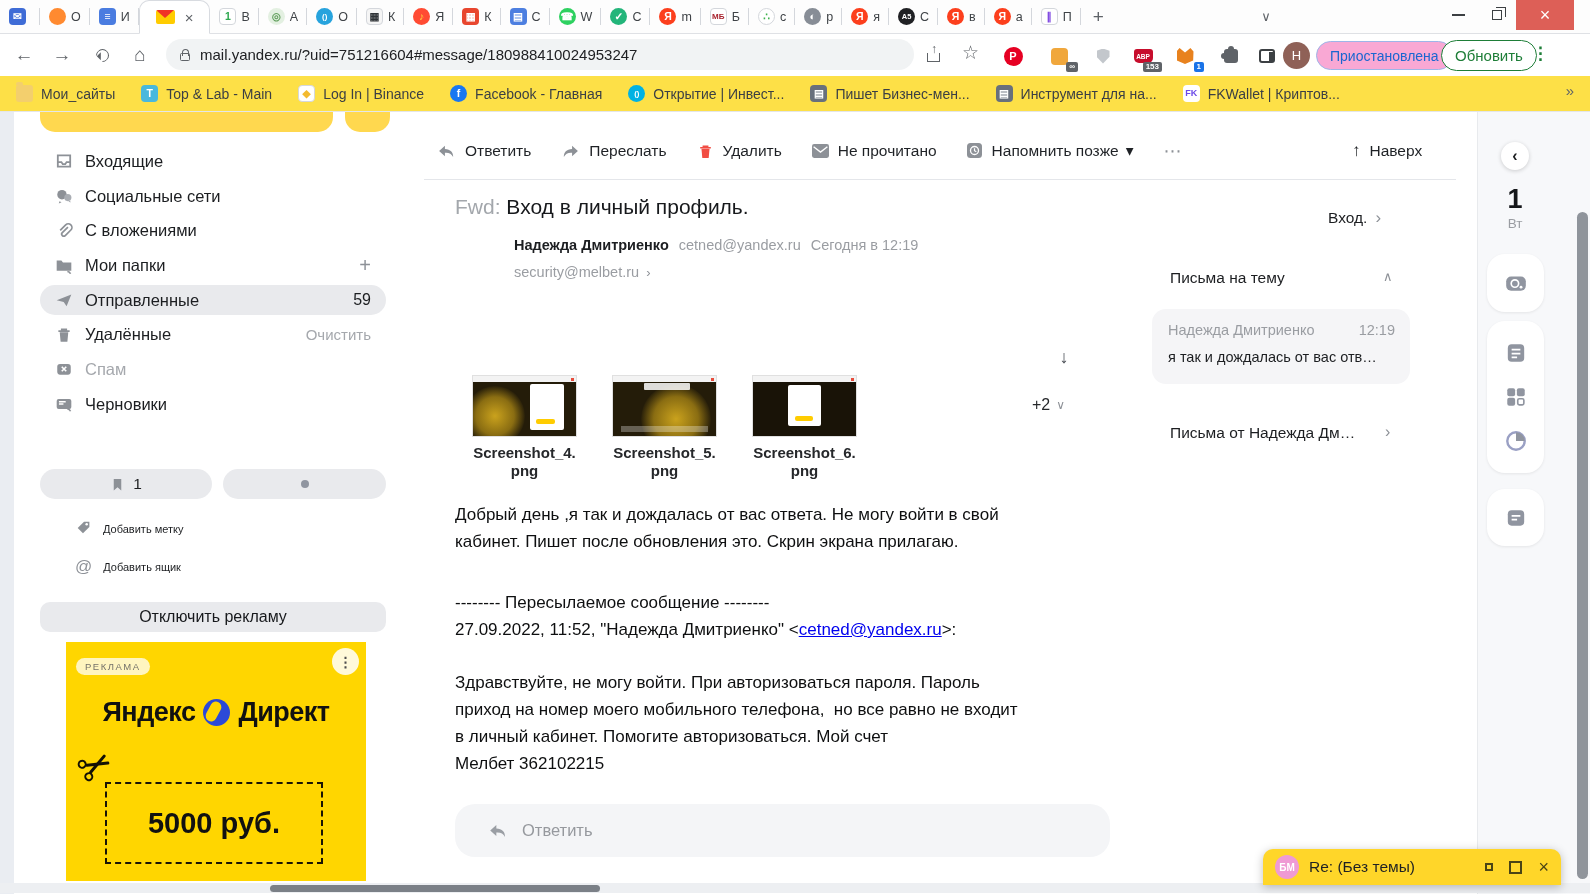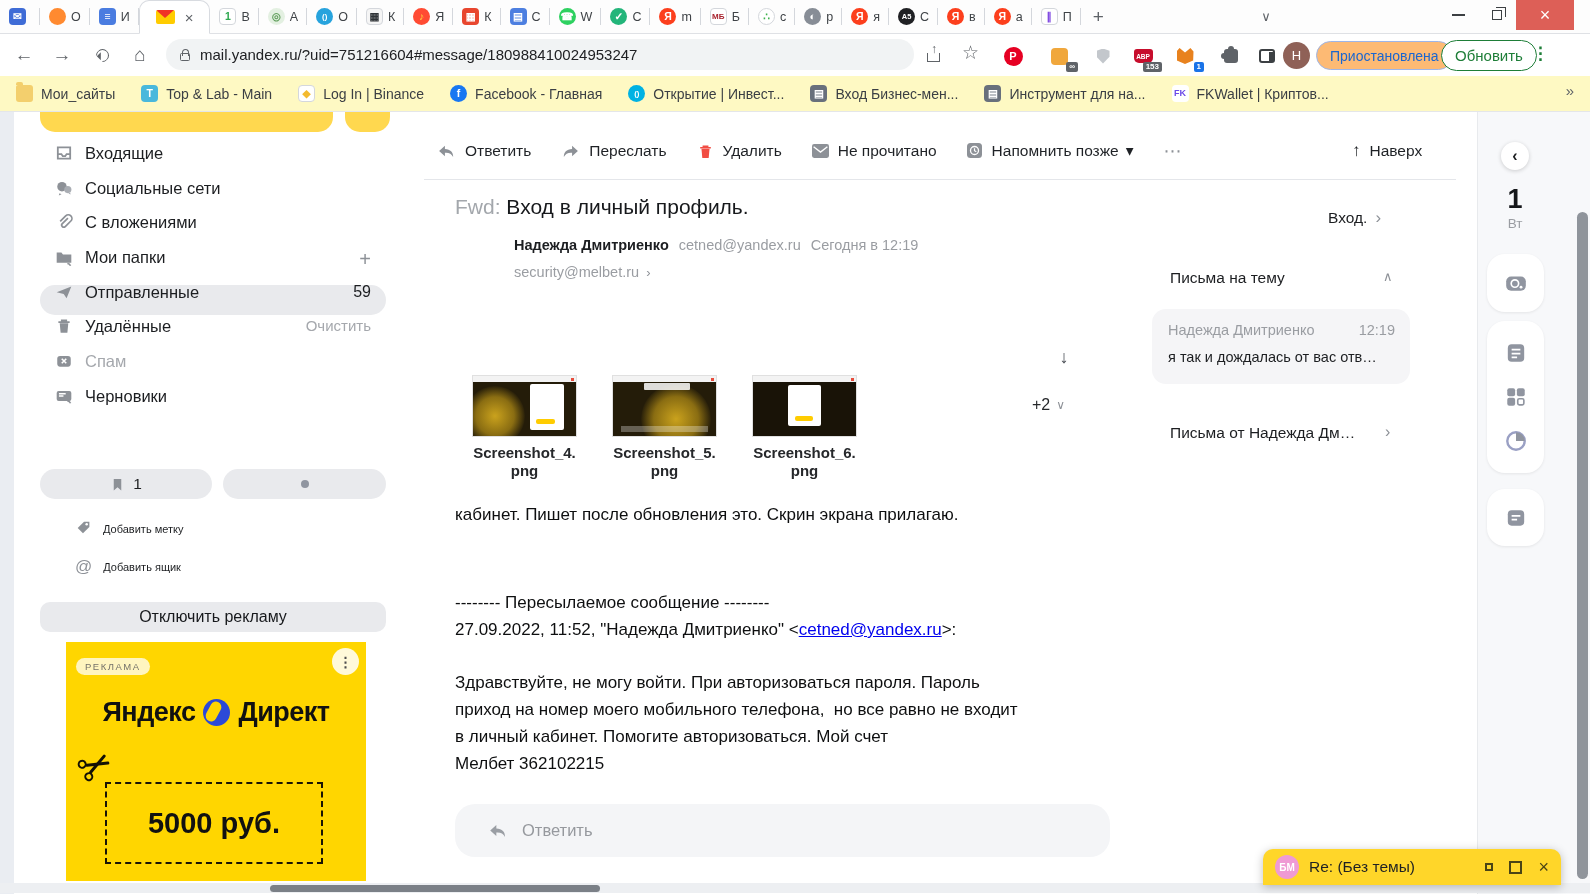--- a/index.html
+++ b/index.html
@@ -49,41 +49,41 @@
   .ext-shield { left:1090px; } .ext-shield i { display:block; width:13px; height:15px; background:#c3c7cc; clip-path:polygon(50% 0,100% 15%,100% 55%,50% 100%,0 55%,0 15%); }
   .ext-abp { left:1130px; } .ext-abp i { position:relative; width:19px; height:14px; border-radius:3px 3px 5px 5px; background:#c70d2c; color:#fff; font-size:6.5px; font-weight:bold; font-style:normal; display:flex; align-items:center; justify-content:center; }
   .ext-fox { left:1172px; } .ext-fox i { position:relative; display:block; width:17px; height:16px; background:#e8821e; clip-path:polygon(50% 100%,2% 78%,0 22%,18% 0,50% 28%,82% 0,100% 22%,98% 78%); }
   .ext-fox .badge { background:#1a73e8; }
   .ext-puzzle { left:1218px; } .ext-puzzle i { position:relative; display:block; width:14px; height:14px; border-radius:3px; background:#5f6368; }
   .ext-puzzle i::before { content:''; position:absolute; left:-3px; top:4px; width:6px; height:6px; border-radius:50%; background:#5f6368; }
   .ext-puzzle i::after { content:''; position:absolute; top:-3px; left:4px; width:6px; height:6px; border-radius:50%; background:#5f6368; }
   .ext-side { left:1254px; } .ext-side i { position:relative; display:block; width:16px; height:14px; border:2.4px solid #3c4043; border-radius:3px; }
   .ext-side i::after { content:''; position:absolute; right:0.5px; top:0.5px; bottom:0.5px; width:4px; background:#3c4043; }
   .avatar { position:absolute; left:1283px; top:8px; width:27px; height:27px; border-radius:50%; background:#8f6157; color:#fff; font-size:13px; display:flex; align-items:center; justify-content:center; }
-  .paused { position:absolute; left:1316px; top:7px; height:29px; border:1px solid #9db5e8; border-radius:15px; padding:0 13px; display:flex; align-items:center; color:#1a66d0; font-size:14px; background:#fdba74; }
+  .paused { position:absolute; left:1316px; top:7px; height:29px; border:1px solid #9db5e8; border-radius:15px; padding:0 13px; display:flex; align-items:center; color:#1a66d0; font-size:14px; background:#f9a8d4; }
   .updbtn { position:absolute; left:1441px; top:6px; height:31px; border:1.5px solid #1e7e38; border-radius:16px; padding:0 13px; display:flex; align-items:center; color:#1e7e38; font-size:15px; background:#fff; }
   .grndots { position:absolute; left:1532px; top:9px; color:#1e7e38; font-size:17px; font-weight:bold; }
 
   
-  .bmbar { position:absolute; left:0; top:76px; right:0; height:36px; background:#fef9c3; border-bottom:1px solid #e4e6e9; display:flex; align-items:center; padding-left:16px; gap:26px; }
+  .bmbar { position:absolute; left:0; top:76px; right:0; height:36px; background:#fde047; border-bottom:1px solid #e4e6e9; display:flex; align-items:center; padding-left:16px; gap:26px; }
   .bmitem { display:flex; align-items:center; gap:8px; }
   .bmlabel { font-size:14px; color:#3b3f44; white-space:nowrap; }
   .fav-folder { position:relative; border-radius:2px 3px 3px 3px; }
   .fav-folder::before { content:''; position:absolute; left:0; top:-3px; width:7px; height:3px; background:inherit; border-radius:2px 2px 0 0; }
   .bmover { position:absolute; right:16px; top:6px; color:#5f6368; font-size:15px; }
 
   
   .page { position:absolute; left:0; top:112px; right:0; bottom:0; background:#fff; }
   .edgestrip { position:absolute; left:0; top:0; width:14px; bottom:0; background:#eaedf2; }
 
   
   .cpill { position:absolute; top:0; height:20px; background:#ffd84f; border-radius:0 0 15px 15px; }
   .cpill.big { left:40px; width:293px; } .cpill.small { left:345px; width:45px; }
   .folders { position:absolute; left:40px; top:32px; width:346px; }
-  .frow { position:relative; display:flex; height:34.7px; padding:0 15px; cursor:pointer; }
+  .frow { position:relative; display:flex; align-items:center; height:34.7px; padding:0 15px; cursor:pointer; }
   .frow .ficon { width:18px; height:18px; margin-right:12px; flex:none; display:flex; align-items:center; justify-content:center; }
   .flabel { font-size:16.5px; color:#1c1e21; white-space:nowrap; }
   .frow.muted .flabel { color:#a5a8ad; }
   .frow.selected::before { content:''; position:absolute; left:0; right:0; top:2.5px; bottom:2.5px; background:#e9eaed; border-radius:16px; z-index:-1; }
   .frow { z-index:1; }
   .fright { margin-left:auto; font-size:16px; color:#1c1e21; }
   .fright.grey { font-size:15px; color:#a5a8ad; }
   .fright.plus { font-size:20px; color:#8d9197; font-weight:300; }
   .spills { position:absolute; top:357px; height:30px; background:#e9eaed; border-radius:15px; display:flex; align-items:center; justify-content:center; gap:8px; }
   .spill1 { left:40px; width:172px; } .spill2 { left:223px; width:163px; }
@@ -396,21 +396,21 @@
           <span class="bmlabel">Facebook - Главная</span>
         </div>
 
         <div class="bmitem">
           <span class="fav circle" style="background: rgb(0, 178, 227); color: rgb(255, 255, 255); font-size: 8px;">()</span>
           <span class="bmlabel">Открытие | Инвест...</span>
         </div>
 
         <div class="bmitem">
           <span class="fav" style="background: rgb(104, 112, 124); color: rgb(255, 255, 255);">▤</span>
-          <span class="bmlabel">Вход Бизнес-мен...</span>
+          <span class="bmlabel">Пишет Бизнес-мен...</span>
         </div>
 
         <div class="bmitem">
           <span class="fav" style="background: rgb(104, 112, 124); color: rgb(255, 255, 255);">▤</span>
           <span class="bmlabel">Инструмент для на...</span>
         </div>
 
         <div class="bmitem">
           <span class="fav" style="background: rgb(255, 255, 255); color: rgb(107, 74, 232); font-size: 9px;">FK</span>
           <span class="bmlabel">FKWallet | Криптов...</span>
@@ -645,20 +645,21 @@
           </div>
       </div>
     </div>
     <div class="plus2">
       <b>+2</b>
         <span class="c">∨</span>
     </div>
 
     <div class="bodyblock b1">
 
+    <div class="bline">Добрый день ,я так и дождалась от вас ответа. Не могу войти в свой</div>
         <div class="bline">кабинет. Пишет после обновления это. Скрин экрана прилагаю.</div>
       </div>
     <div class="bodyblock bdv">
       <div class="bline">-------- Пересылаемое сообщение --------</div>
     </div>
     <div class="bodyblock bfw">
       <div class="fwdline"><span>27.09.2022, 11:52, "Надежда Дмитриенко" &lt;</span><a>cetned@yandex.ru</a><span>&gt;:</span></div>
     </div>
     <div class="bodyblock b2">
 

